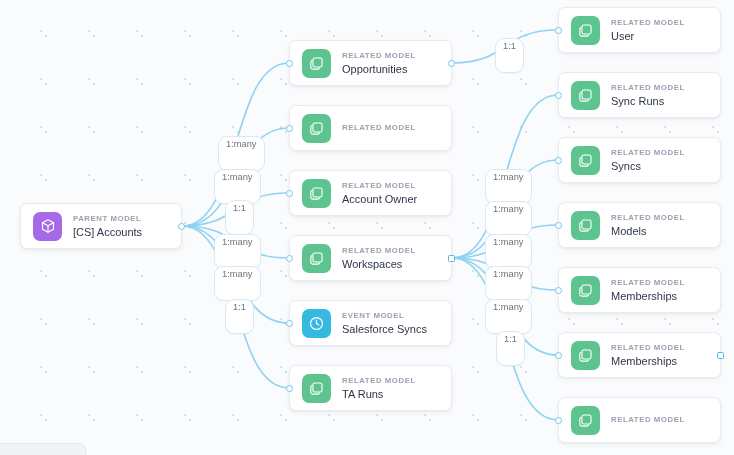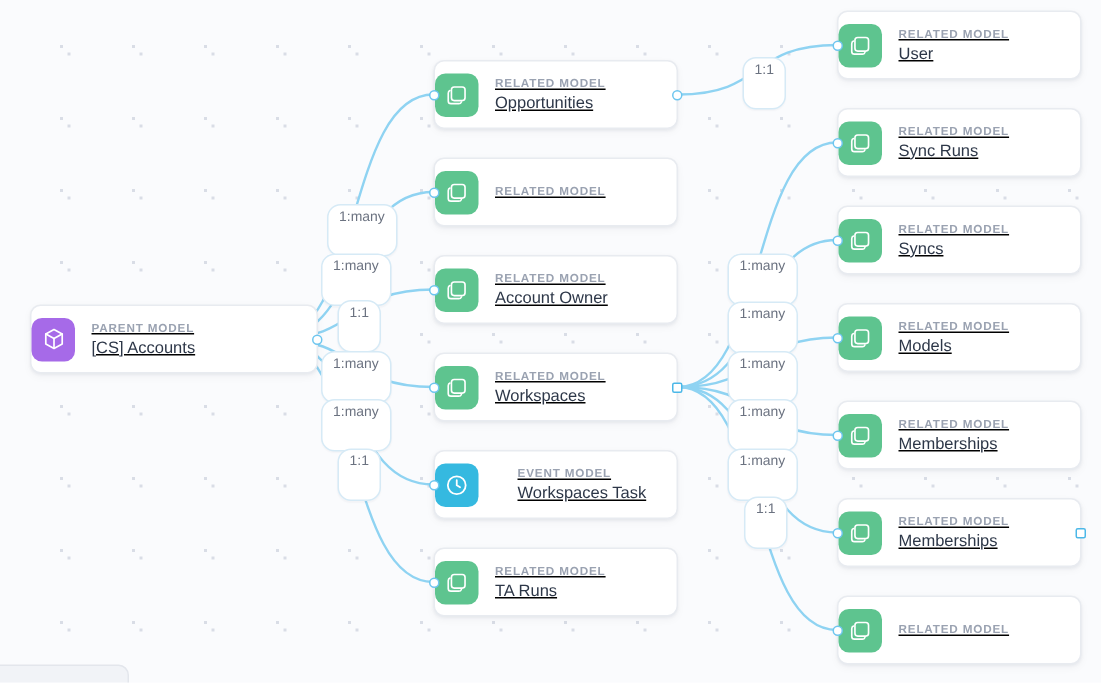--- a/index.html
+++ b/index.html
@@ -21,22 +21,21 @@
   #edges { position: absolute; inset: 0; width: 734px; height: 455px; pointer-events: none; }
 
   .node {
     position: absolute;
     background: #ffffff;
     border: 1px solid #e8ebf0;
     border-radius: 7px;
     box-shadow: 0 1px 2px rgba(25,35,60,0.05), 0 2px 6px rgba(25,35,60,0.04);
     display: flex;
     align-items: center;
-    padding: 0 0;
-    text-decoration: underline;
+    padding: 0 12px;
   }
   .node .icon {
     width: 29px; height: 29px;
     border-radius: 7px;
     flex: 0 0 29px;
     display: flex; align-items: center; justify-content: center;
     margin-right: 11px;
   }
   .node .icon svg { display: block; }
   .node .txt { display: flex; flex-direction: column; min-width: 0; }
@@ -111,21 +110,21 @@
       <path d="M 452 63 C 510.3 63, 499.7 30, 558 30" fill="none" stroke="#8fd3f2" stroke-width="1.6" stroke-linecap="round"></path>
       <path d="M 452 258 C 510.3 258, 499.7 95, 558 95" fill="none" stroke="#8fd3f2" stroke-width="1.6" stroke-linecap="round"></path>
       <path d="M 452 258 C 510.3 258, 499.7 160, 558 160" fill="none" stroke="#8fd3f2" stroke-width="1.6" stroke-linecap="round"></path>
       <path d="M 452 258 C 510.3 258, 499.7 225, 558 225" fill="none" stroke="#8fd3f2" stroke-width="1.6" stroke-linecap="round"></path>
       <path d="M 452 258 C 510.3 258, 499.7 290, 558 290" fill="none" stroke="#8fd3f2" stroke-width="1.6" stroke-linecap="round"></path>
       <path d="M 452 258 C 510.3 258, 499.7 355, 558 355" fill="none" stroke="#8fd3f2" stroke-width="1.6" stroke-linecap="round"></path>
       <path d="M 452 258 C 510.3 258, 499.7 420, 558 420" fill="none" stroke="#8fd3f2" stroke-width="1.6" stroke-linecap="round"></path>
     </svg>
 
   <div id="nodes-root">
-      <div class="node" style="left: 20px; top: 203px; width: 192px; height: 46px;">
+      <div class="node" style="left: 20px; top: 203px; width: 162px; height: 46px;">
         <div class="icon" style="background: rgb(166, 106, 232);">
           <svg width="16" height="16" viewBox="0 0 24 24" fill="none" stroke="#ffffff" stroke-width="1.7" stroke-linejoin="round" stroke-linecap="round">
             <path d="M12 2.6 20.2 7v10L12 21.4 3.8 17V7z"></path>
             <path d="M3.9 7 12 11.6 20.1 7"></path>
             <path d="M12 11.6V21"></path>
           </svg>
         </div>
         <div class="txt">
           <div class="kicker">PARENT MODEL</div>
           <div class="title">[CS] Accounts</div>
@@ -178,30 +177,30 @@
             <path d="M5.6 7.6A2.6 2.6 0 0 0 4 10v7.3a2.6 2.6 0 0 0 2.6 2.6H14a2.6 2.6 0 0 0 2.4-1.6"></path>
           </svg>
         </div>
         <div class="txt">
           <div class="kicker">RELATED MODEL</div>
           <div class="title">Workspaces</div>
         </div>
         <div class="port left"></div>
         <div class="port right sq"></div>
       </div>
-      <div class="node" style="left: 289px; top: 300px; width: 163px; height: 46px; gap: 15px;">
+      <div class="node" style="left: 289px; top: 300px; width: 163px; height: 46px;">
         <div class="icon" style="background: rgb(53, 185, 224);">
           <svg width="17" height="17" viewBox="0 0 24 24" fill="none" stroke="#ffffff" stroke-width="1.7" stroke-linecap="round" stroke-linejoin="round">
             <circle cx="12" cy="12" r="8.4"></circle>
             <path d="M12 7.3V12l3.1 1.9"></path>
           </svg>
         </div>
         <div class="txt">
           <div class="kicker">EVENT MODEL</div>
-          <div class="title">Workspaces Task</div>
+          <div class="title">Salesforce Syncs</div>
         </div>
         <div class="port left"></div>
       </div>
       <div class="node" style="left: 289px; top: 365px; width: 163px; height: 46px;">
         <div class="icon" style="background: rgb(94, 196, 143);">
           <svg width="17" height="17" viewBox="0 0 24 24" fill="none" stroke="#ffffff" stroke-width="1.55" stroke-linejoin="round" stroke-linecap="round">
             <path d="M9.6 4.2h7.6a2.6 2.6 0 0 1 2.6 2.6v7.6a2.6 2.6 0 0 1-2.6 2.6H9.6A2.6 2.6 0 0 1 7 14.4V6.8a2.6 2.6 0 0 1 2.6-2.6z"></path>
             <path d="M5.6 7.6A2.6 2.6 0 0 0 4 10v7.3a2.6 2.6 0 0 0 2.6 2.6H14a2.6 2.6 0 0 0 2.4-1.6"></path>
           </svg>
         </div>

